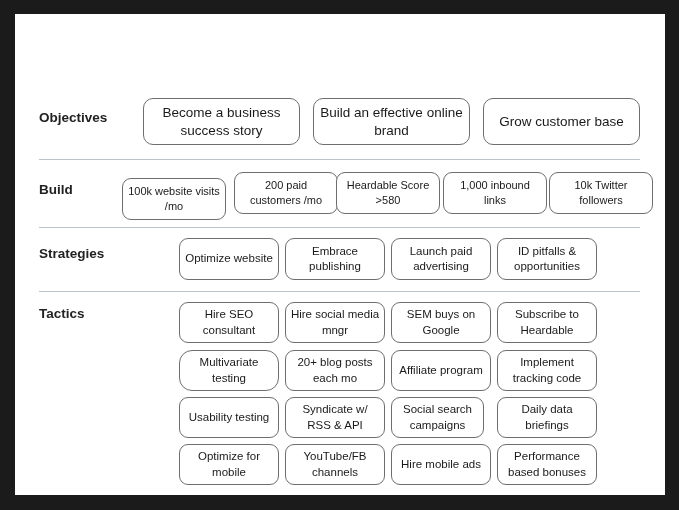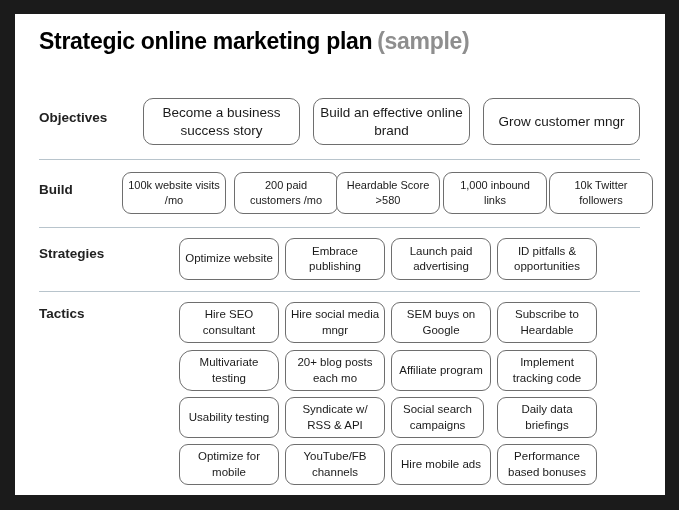--- a/index.html
+++ b/index.html
@@ -103,42 +103,39 @@
   .strat-box{ height: 42px; font-size: 11.5px; border-radius: 9px; }
   .tac-box  { height: 41px; font-size: 11.5px; border-radius: 9px; }
 </style>
 </head>
 <body>
 
 <div id="slide-frame">
   <div id="slide">
 
     <div id="header">
-      <div id="title-line">
-        <span id="title-main">Strategic online marketing plan</span><span id="title-suffix">(sample)</span>
-      </div>
     </div>
 
     <div class="section-row">
       <div class="section-label" style="top:96px;">Objectives</div>
       <div class="box obj-box" style="left:128px; top:84px; width:157px;">
         <span>Become a business success story</span>
       </div>
       <div class="box obj-box" style="left:298px; top:84px; width:157px;">
         <span>Build an effective online brand</span>
       </div>
       <div class="box obj-box" style="left:468px; top:84px; width:157px;">
-        <span>Grow customer mngr</span>
+        <span>Grow customer base</span>
       </div>
       <div class="divider" style="top:145px;"></div>
     </div>
 
     <div class="section-row">
       <div class="section-label" style="top:168px;">Build</div>
-      <div class="box goal-box" style="left:107px; top:158px; width:104px;">
+      <div class="box goal-box" style="left:107px; top:164px; width:104px;">
         <span>100k website visits /mo</span>
       </div>
       <div class="box goal-box" style="left:219px; top:158px; width:104px;">
         <span>200 paid customers /mo</span>
       </div>
       <div class="box goal-box" style="left:321px; top:158px; width:104px;">
         <span>Heardable Score &gt;580</span>
       </div>
       <div class="box goal-box" style="left:428px; top:158px; width:104px;">
         <span>1,000 inbound links</span>

